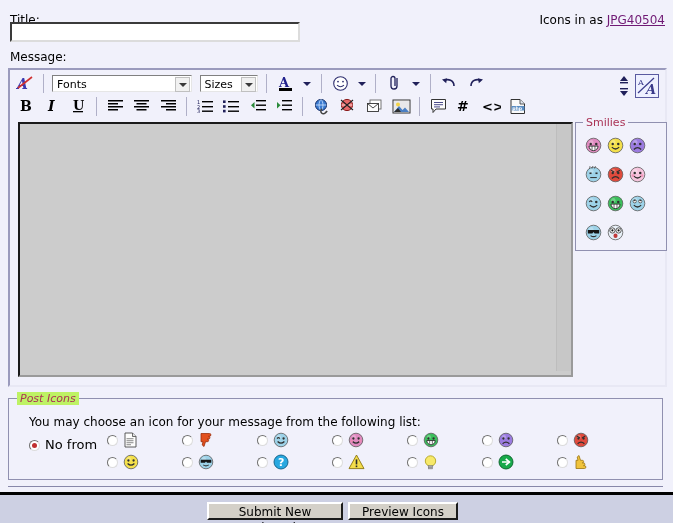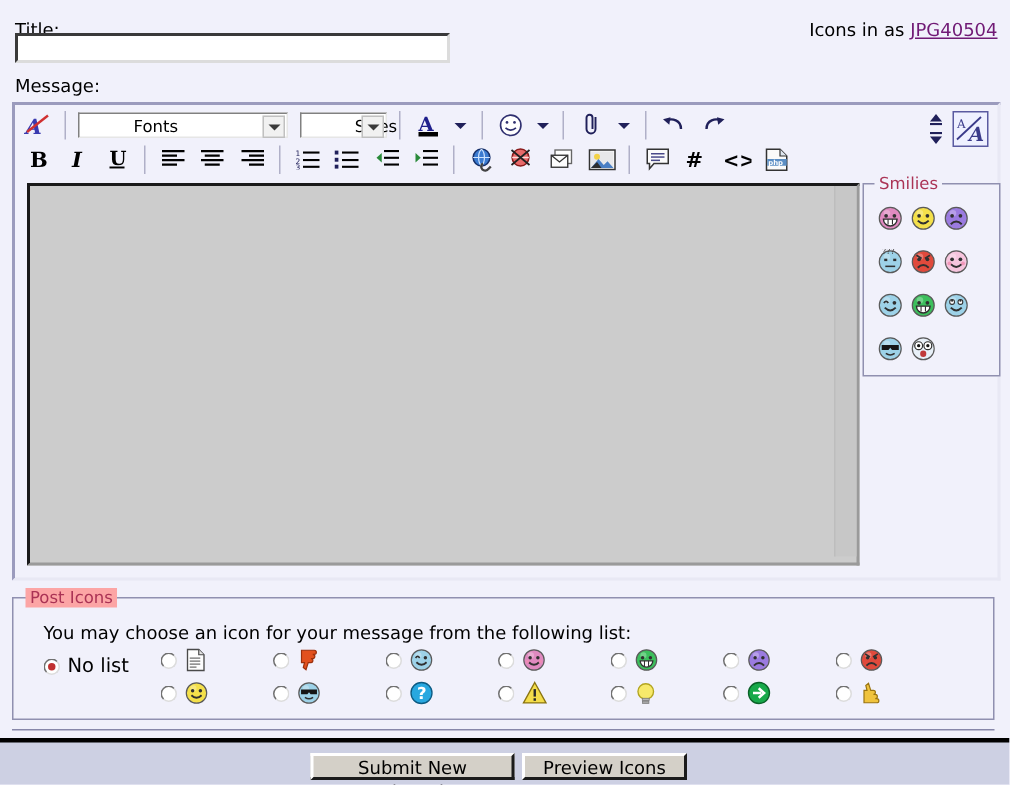--- a/index.html
+++ b/index.html
@@ -51,21 +51,21 @@
   .sep {
     display: inline-block; vertical-align: top;
     width: 1px; height: 19px; margin: 1px 3px 0 2px;
     border-left: 1px solid #b0b0c8;
   }
   .combo {
     display: inline-block; vertical-align: top;
     height: 17px; background: #fff;
     border: 1px solid; border-color: #808080 #e6e6e6 #e6e6e6 #808080;
     font-size: 11px; line-height: 17px; text-align: left;
-    margin: 2px 3px 0 1px; position: relative; box-sizing: border-box; padding-left: 32px;
+    margin: 2px 3px 0 1px; position: relative; box-sizing: border-box;
   }
   .combo .cv { padding-left: 4px; display: inline-block; }
   .combo .arw {
     position: absolute; right: 1px; top: 1px; width: 13px; height: 13px;
     background: #f1f1f1; border: 1px solid #c0c0c0;
   }
   .combo .arw::after {
     content: ""; position: absolute; left: 3px; top: 5px;
     border-left: 4px solid transparent; border-right: 4px solid transparent;
     border-top: 4px solid #3a3a3a;
@@ -125,22 +125,22 @@
 
   
   .posticons {
     position: absolute; left: 8px; top: 398px;
     width: 655px; height: 82px;
     border: 1px solid #9090b0; background: #f1f1fb;
     box-sizing: border-box;
   }
   .posticons .legend {
     position: absolute; left: 8px; top: -7px;
-    background: #fca5a5; padding: 0 3px;
-    color: #aa3355; font-size: 11px;
+    background: #bef264; padding: 0 3px;
+    color: #aa3355; font-size: 11px; font-style: italic;
   }
   .pi-help { position: absolute; left: 20px; top: 16px; font-size: 12px; text-align: center; }
   .pi-noicon { position: absolute; left: 20px; top: 38px; font-size: 13px; white-space: nowrap; }
   .pi-cols { position: absolute; left: 98px; top: 33px; width: 556px; height: 44px; }
   .pi-col { float: left; width: 75px; }
   .pi-cell { height: 22px; white-space: nowrap; }
   .pi-cell svg { vertical-align: middle; }
   .radio {
     display: inline-block; vertical-align: middle;
     width: 11px; height: 11px; border-radius: 50%;
@@ -516,21 +516,21 @@
               <circle cx="11.565999999999999" cy="6.4559999999999995" r="1.095" fill="#151515"></circle>
               <ellipse cx="8.5" cy="11.785" rx="2.044" ry="2.19" fill="#c03a3a"></ellipse>
             </svg></span></div>
     </div>
   </div>
 
   <div class="posticons">
     <span class="legend">Post Icons</span>
     <div class="pi-help">You may choose an icon for your message from the following list:</div>
     <div class="pi-noicon">
-      <span class="radio on"></span><span>No list</span>
+      <span class="radio on"></span><span>No from</span>
     </div>
     <div class="pi-cols">
         <div class="pi-col">
           <div class="pi-cell"><span class="radio"></span><span><svg width="15" height="16" viewBox="0 0 15 16">
                 <path d="M2 1 H9.5 L13 4.5 V15 H2 Z" fill="#fdfdfd" stroke="#4a4a4a" stroke-width="0.9"></path>
                 <path d="M9.5 1 V4.5 H13" fill="#e3e3e3" stroke="#4a4a4a" stroke-width="0.8"></path>
                 <g fill="#7a7a7a">
                   <rect x="3.5" y="6.3" width="7" height="0.9"></rect>
                   <rect x="3.5" y="8.3" width="7" height="0.9"></rect>
                   <rect x="3.5" y="10.3" width="7" height="0.9"></rect>

